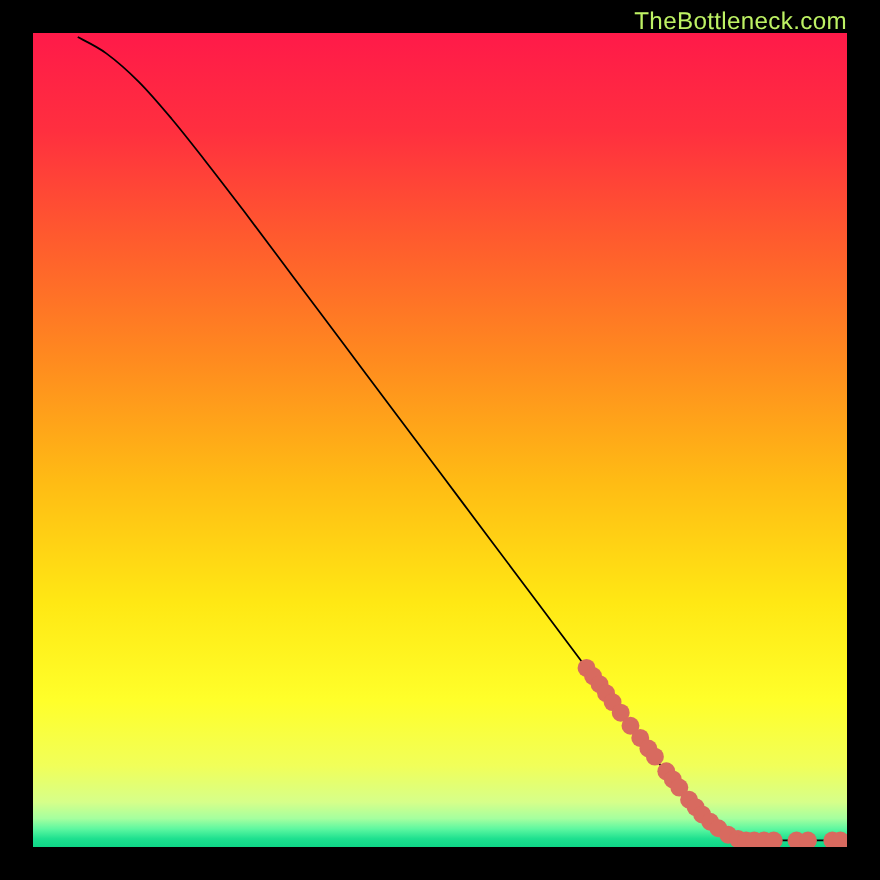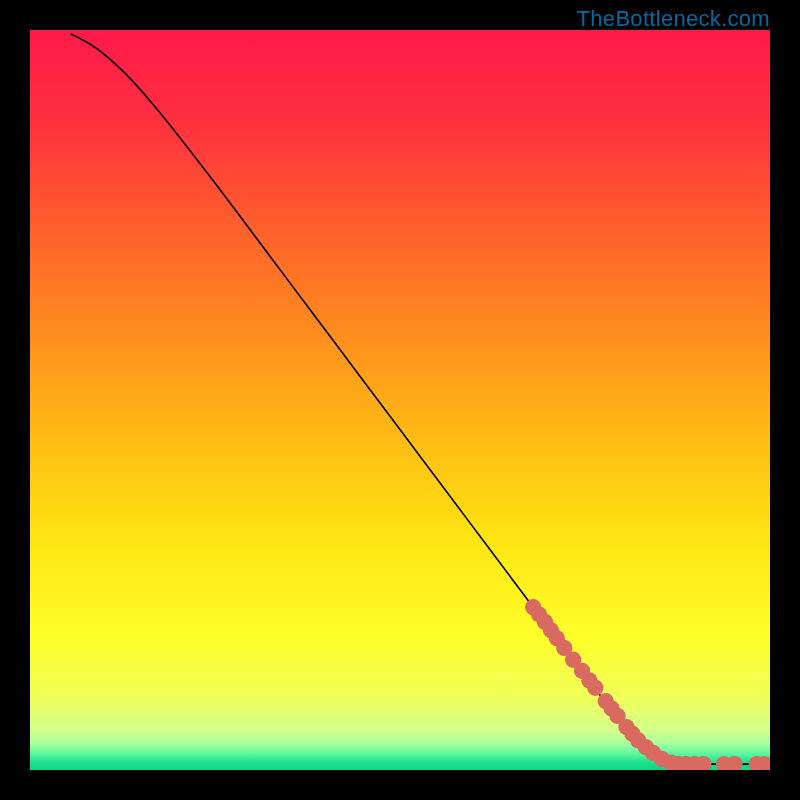--- a/index.html
+++ b/index.html
@@ -21,21 +21,21 @@
     position: absolute;
     left: 30px;
     top: 30px;
     width: 740px;
     height: 740px;
   }
   .watermark {
     position: absolute;
     top: 6px;
     right: 30px;
-    color: #0369a1;
+    color: #bef264;
     font-size: 22px;
     font-weight: 500;
     letter-spacing: 0.3px;
   }
 </style>
 </head>
 <body>
 
 <div class="frame">
   <div class="watermark">TheBottleneck.com</div>

